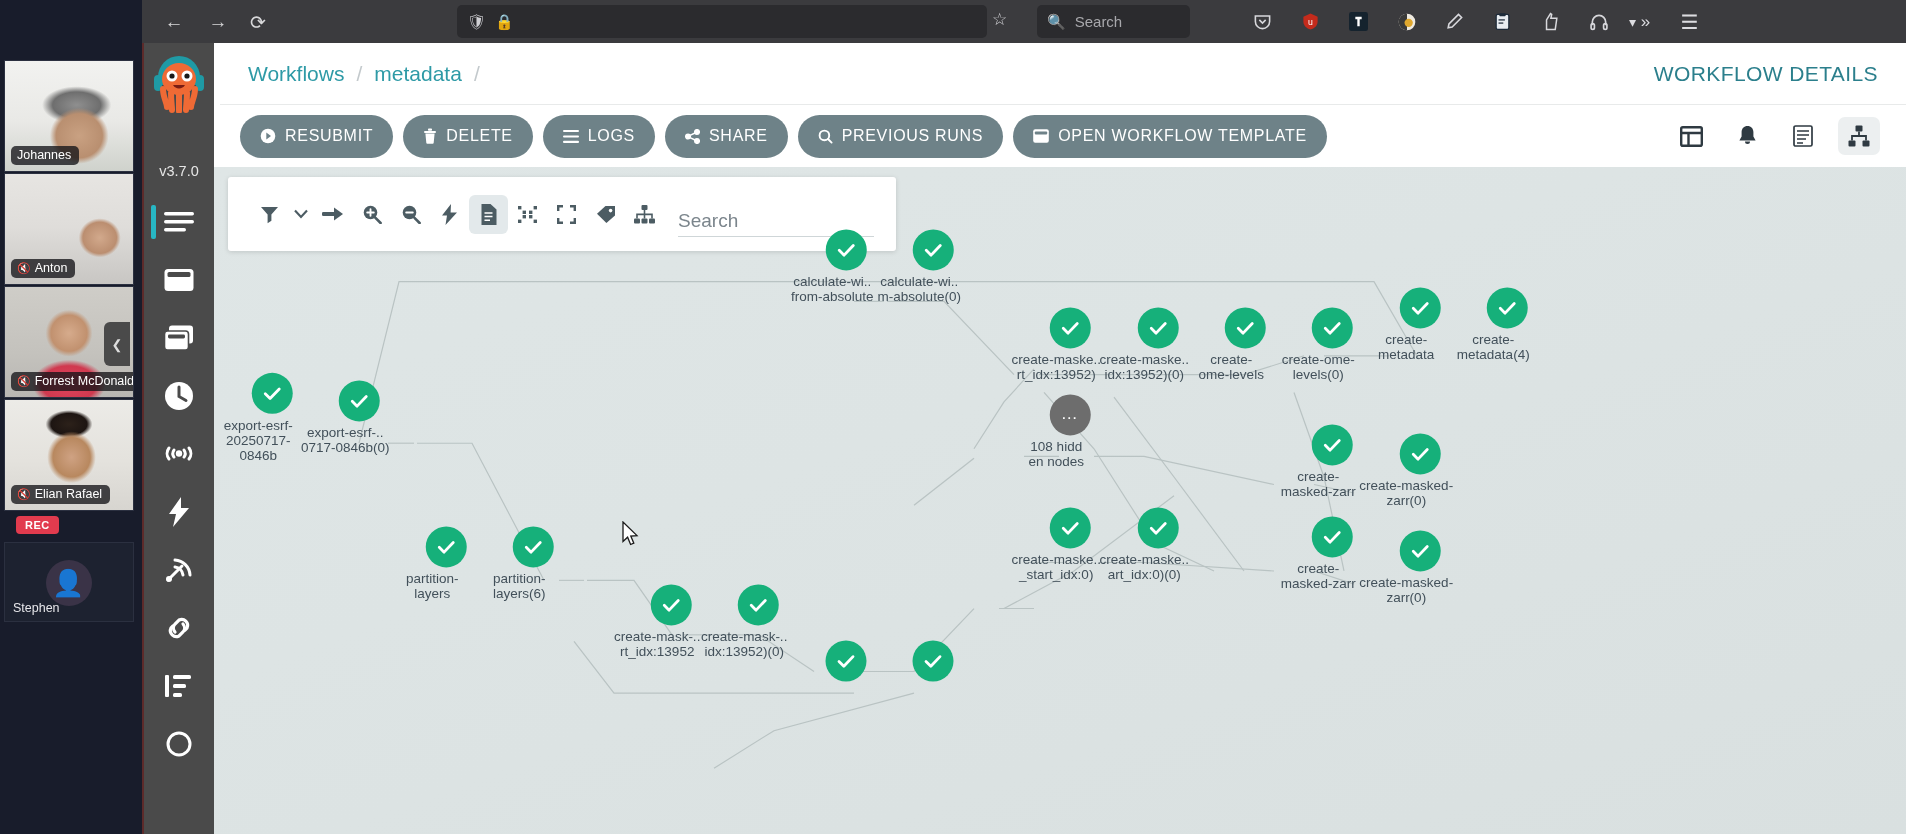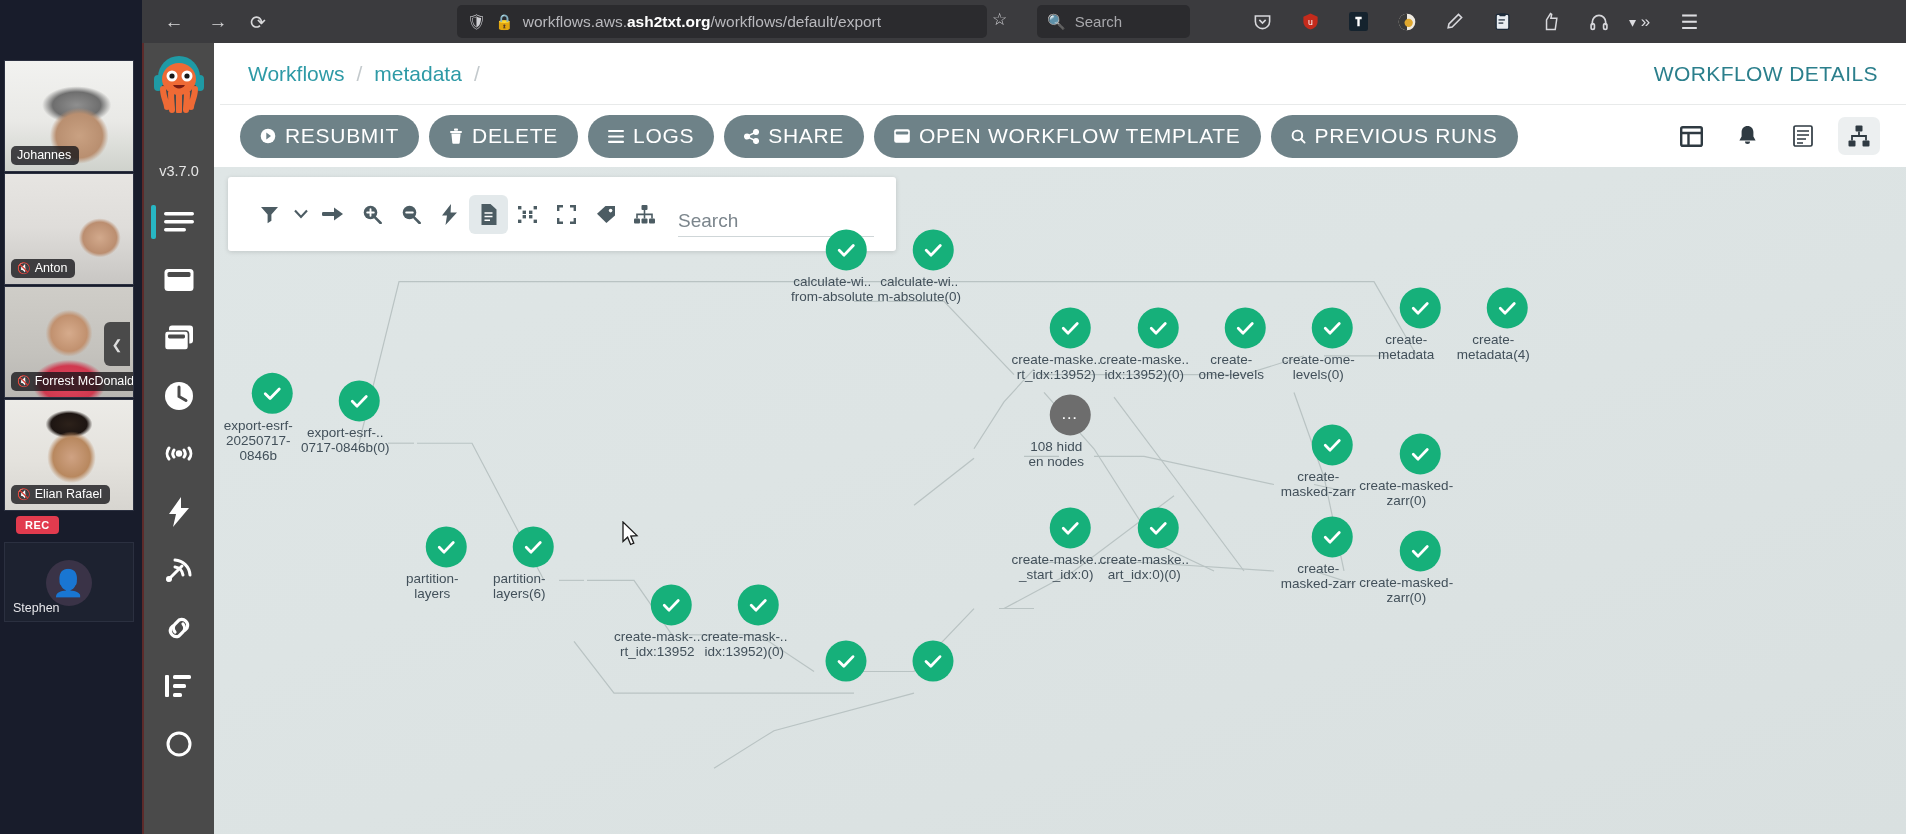--- a/index.html
+++ b/index.html
@@ -151,21 +151,21 @@
   .details-link {
     margin-left: auto; color: #2b7f8c; font-size: 21px; letter-spacing: .4px;
   }
 
   .toolbar-row {
     position: absolute; left: 0; right: 0; top: 62px; height: 62px;
     display: flex; align-items: center; padding: 0 26px; gap: 10px;
   }
   .pill {
     height: 43px; border-radius: 22px; background: #6e8288;
-    color: #fff; font-size: 21px; letter-spacing: .7px;
+    color: #fff; font-size: 16px; letter-spacing: .7px;
     display: flex; align-items: center; gap: 9px;
     padding: 0 20px; white-space: nowrap;
   }
   .pill .gi { font-size: 15px; display: inline-flex; align-items: center; }
   .right-icons { margin-left: auto; display: flex; align-items: center; gap: 14px; }
   .ricon {
     width: 42px; height: 38px; border-radius: 7px;
     display: flex; align-items: center; justify-content: center;
     color: #2f3a42;
   }
@@ -270,21 +270,20 @@
   </div>
 
   <div class="browser-chrome">
     <div class="nav-btn" style="left:18px">←</div>
     <div class="nav-btn" style="left:62px">→</div>
     <div class="nav-btn" style="left:102px">⟳</div>
 
     <div class="urlbar">
       <span style="color:#cfcfd3;font-size:15px">🛡</span>
       <span style="color:#cfcfd3;font-size:15px">🔒</span>
-      <span class="url-text"><span>workflows.aws.</span><b>ash2txt.org</b><span>/workflows/default/export</span></span>
     </div>
     <div class="star-btn">☆</div>
 
     <div class="searchbar">
       <span style="color:#cfcfd3;font-size:15px">🔍</span>
       <span class="search-ph">Search</span>
     </div>
 
     <div class="chrome-ico" style="left:1105px">
       <svg width="19" height="19" viewBox="0 0 24 24" fill="none" stroke="#d8d8dc" stroke-width="2">
@@ -496,36 +495,36 @@
               <circle cx="12" cy="12" r="2.3" fill="#fff"></circle>
               <circle cx="3" cy="7.5" r="2.3" fill="#fff"></circle>
               <path d="M5 6.4 10 4M5 8.6 10 11"></path>
             </svg>
         </span>
         <span>SHARE</span>
       </div>
 
       <div class="pill">
         <span class="gi">
+          <svg width="15" height="15" viewBox="0 0 15 15" fill="none" stroke="#fff" stroke-width="1.9">
+              <circle cx="6.4" cy="6.4" r="4.8"></circle>
+              <path d="M10 10l3.6 3.6" stroke-linecap="round"></path>
+            </svg>
+        </span>
+        <span>PREVIOUS RUNS</span>
+      </div>
+
+      <div class="pill">
+        <span class="gi">
           <svg width="16" height="14" viewBox="0 0 16 14" fill="#fff">
               <rect x="0.2" y="0.2" width="15.6" height="13.6" rx="2"></rect>
               <rect x="1.8" y="2.4" width="12.4" height="3.1" rx="1" fill="#6e8288"></rect>
             </svg>
         </span>
         <span>OPEN WORKFLOW TEMPLATE</span>
-      </div>
-
-      <div class="pill">
-        <span class="gi">
-          <svg width="15" height="15" viewBox="0 0 15 15" fill="none" stroke="#fff" stroke-width="1.9">
-              <circle cx="6.4" cy="6.4" r="4.8"></circle>
-              <path d="M10 10l3.6 3.6" stroke-linecap="round"></path>
-            </svg>
-        </span>
-        <span>PREVIOUS RUNS</span>
       </div>
 
       <div class="right-icons">
         <div class="ricon">
           <svg width="23" height="21" viewBox="0 0 23 21" fill="none" stroke="#2f3a42" stroke-width="2.4">
               <rect x="1.2" y="1.2" width="20.6" height="18.6" rx="1.6"></rect>
               <path d="M1.2 7h20.6M8.5 7v12.8"></path>
             </svg>
         </div>
         <div class="ricon">

